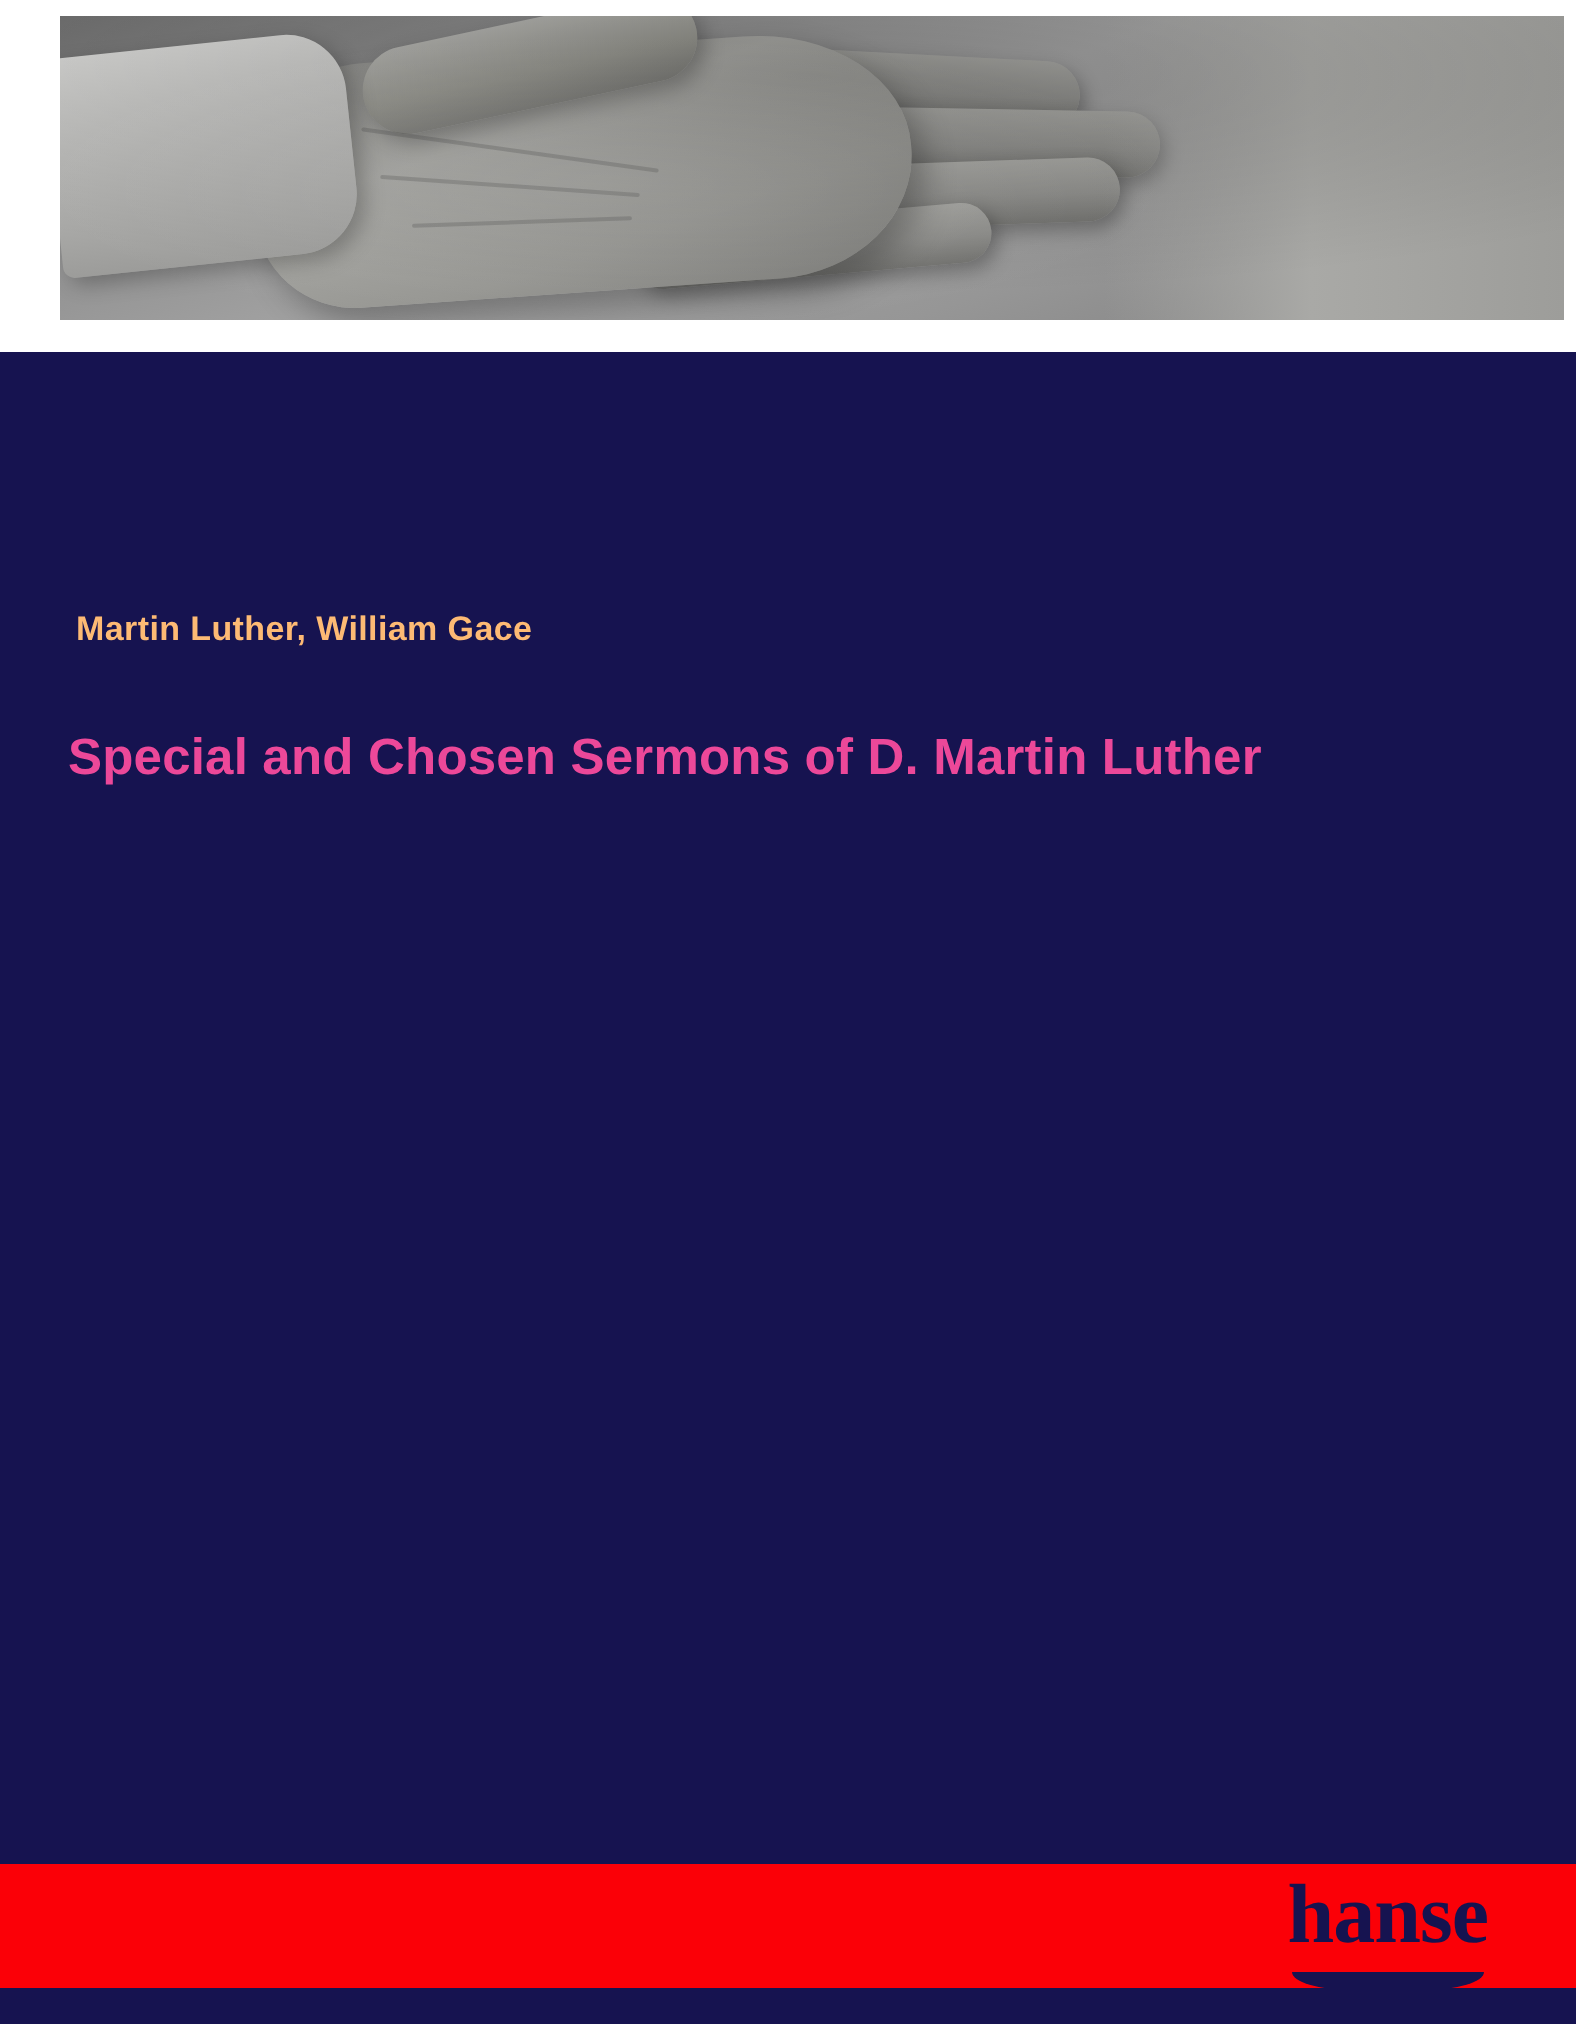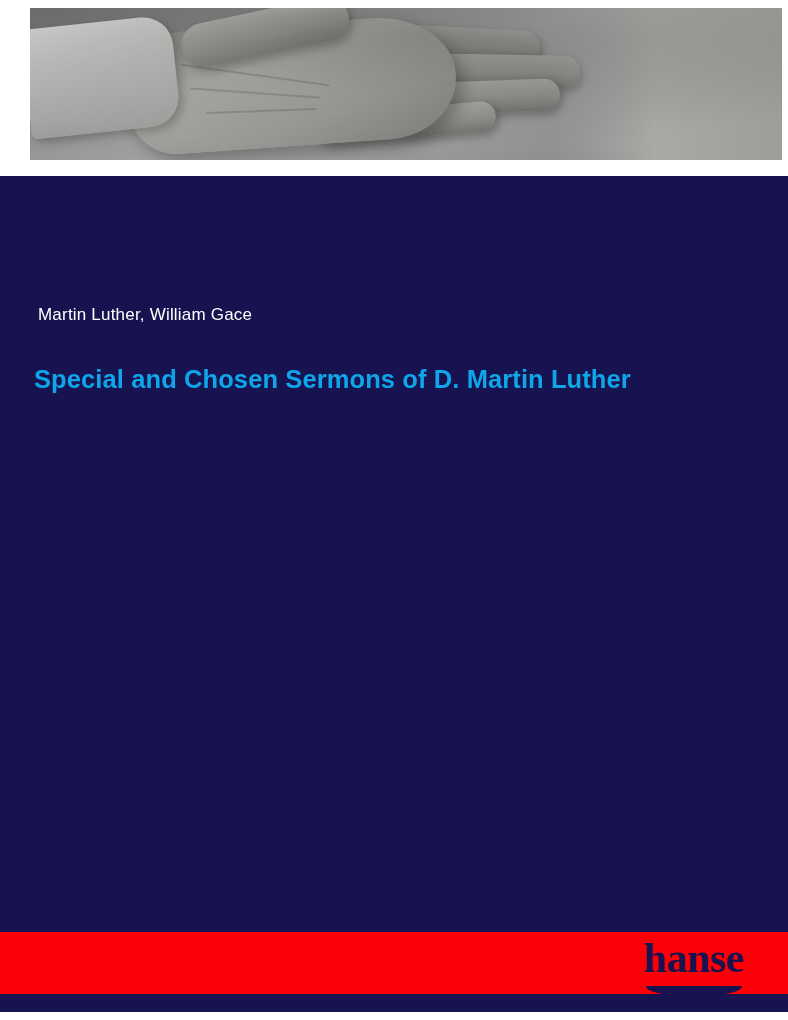--- a/index.html
+++ b/index.html
@@ -135,31 +135,31 @@
     width: 788px;
     height: 756px;
     background: #161350;
   }
 
   .author {
     position: absolute;
     left: 38px;
     top: 129px;
     width: 700px;
-    color: #ffffff;
+    color: #fdba74;
     font-size: 17px;
-    font-weight: normal;
+    font-weight: bold;
     letter-spacing: 0.2px;
   }
   .title {
     position: absolute;
     left: 34px;
     top: 186px;
     width: 710px;
-    color: #0ea5e9;
+    color: #ec4899;
     font-size: 25.5px;
     font-weight: bold;
     line-height: 34px;
     letter-spacing: 0.1px;
   }
 
   
   .red-band {
     position: absolute;
     left: 0;

